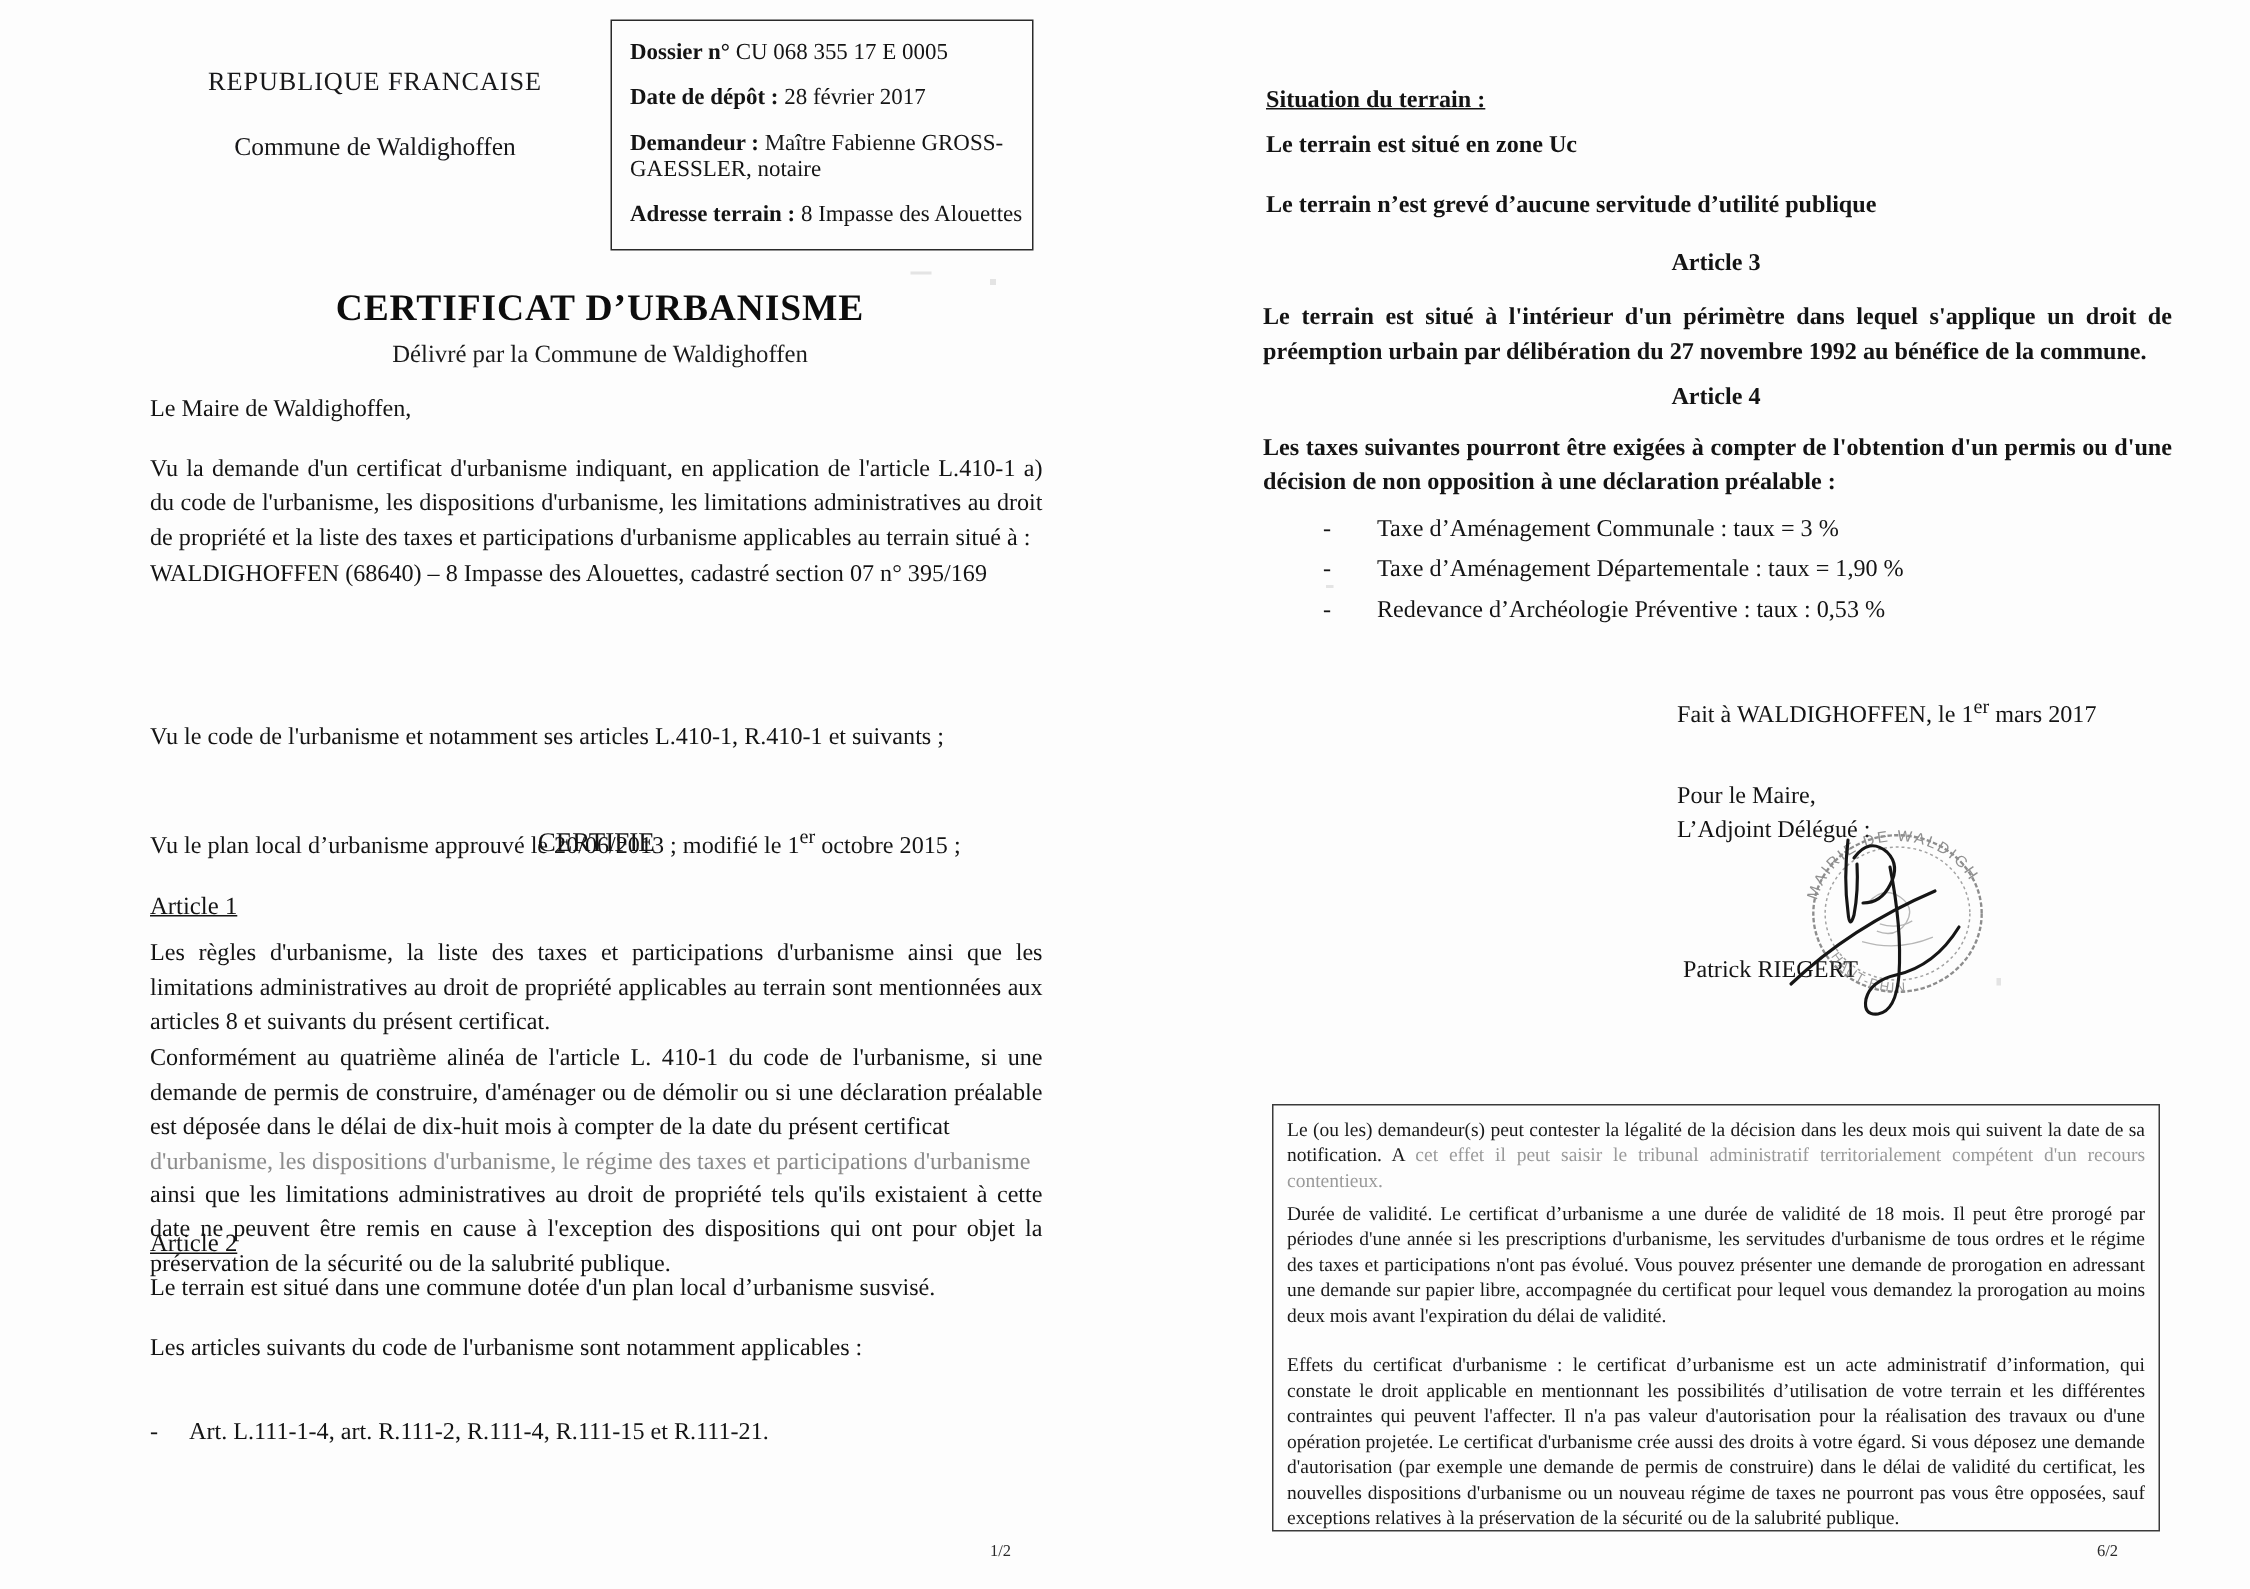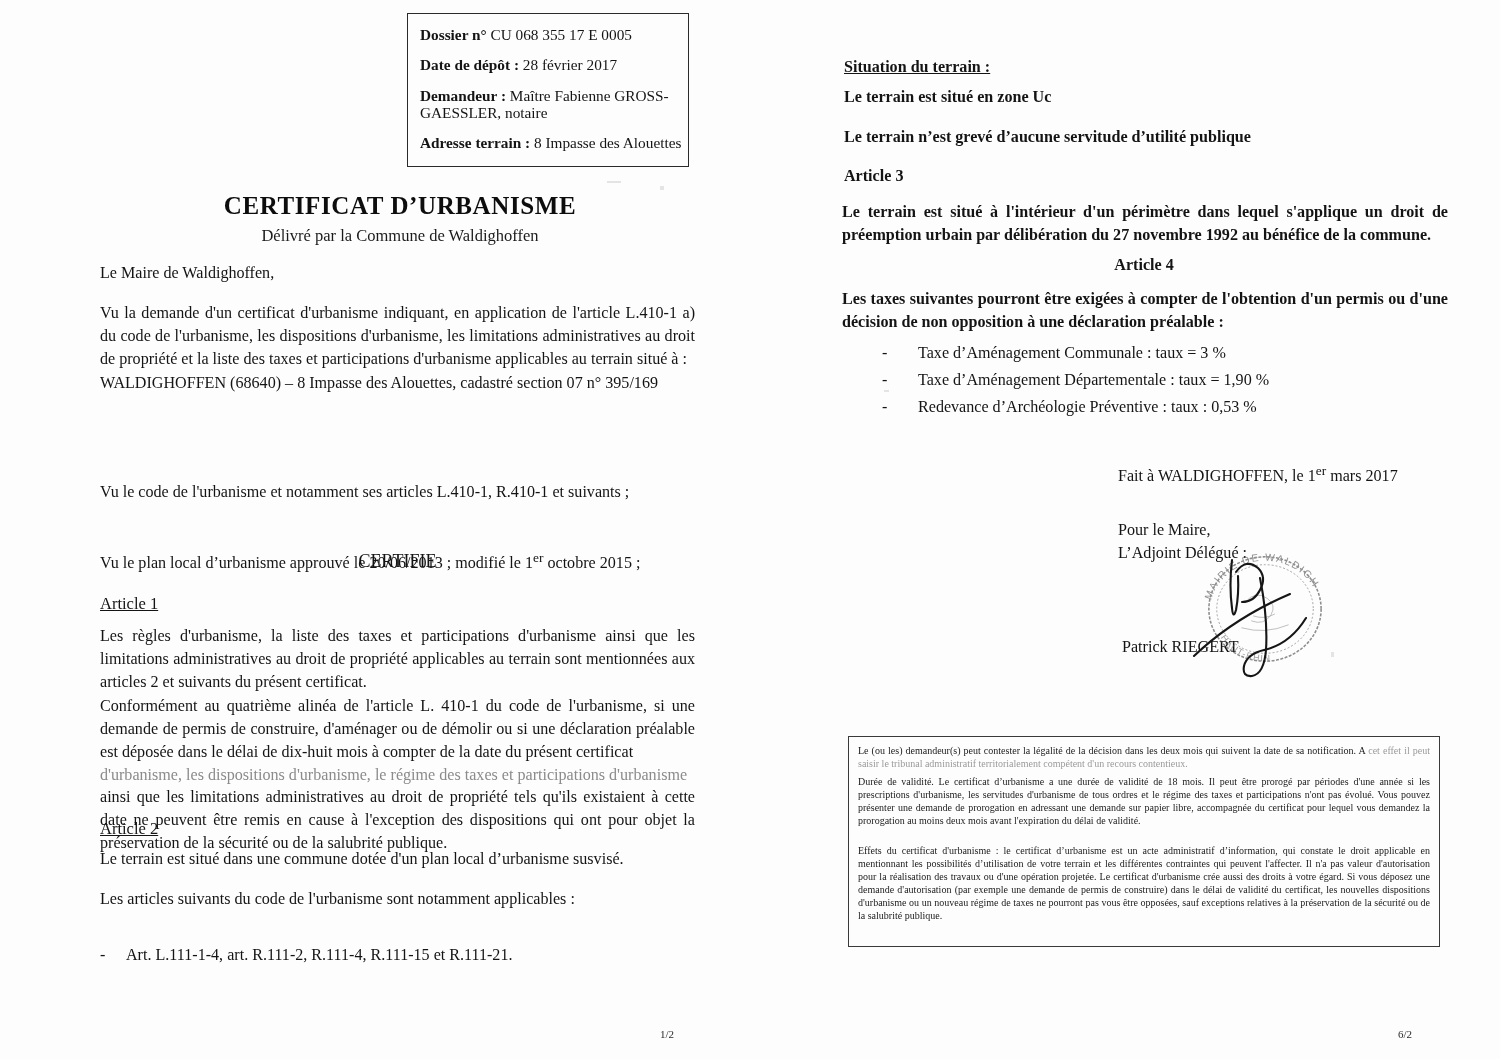--- a/index.html
+++ b/index.html
@@ -125,22 +125,22 @@
     position:absolute;left:1190px;top:548px;
     width:160px;height:140px;
     pointer-events:none;
   }
 
   
   .legal-box{
     position:absolute;left:848px;top:736px;width:592px;
     border:1.2px solid #3a3a3a;
     box-sizing:border-box;
-    padding:7px 9px 24px 9px;
-    font-size:10px;
+    padding:7px 9px 0 9px;
+    font-size:13px;
     line-height:1.31;
     text-align:justify;
     color:#1a1a1a;
   }
   .legal-box p{margin:0 0 5px 0;}
   .legal-box p:last-child{margin-bottom:0;margin-top:16px;}
   .legal-faint{color:#9a9a9a;}
 
   .folio{
     position:absolute;
@@ -153,20 +153,24 @@
   
   .speck{position:absolute;background:#cfcfcf;opacity:.55;}
 </style>
 </head>
 <body>
 
 <div class="scan"></div>
 
 <div class="page" id="page-left">
 
+  <div class="rf-block">
+    <div class="rf-line1">REPUBLIQUE FRANCAISE</div>
+    <div class="rf-line2">Commune de Waldighoffen</div>
+  </div>
 
   <div class="dossier-box">
     <div class="dossier-row">
       <b>Dossier n°</b>
       <span>CU 068 355 17 E 0005</span>
     </div>
     <div class="dossier-row">
       <b>Date de dépôt :</b>
       <span>28 février 2017</span>
     </div>
@@ -209,21 +213,21 @@
 
   <div class="body-col center" style="top:549px;font-size:18px;">
     <p>CERTIFIE</p>
   </div>
 
   <div class="body-col" style="top:592px;">
     <p class="article-head">Article 1</p>
   </div>
 
   <div class="body-col" style="top:625px;">
-    <p>Les règles d'urbanisme, la liste des taxes et participations d'urbanisme ainsi que les limitations administratives au droit de propriété applicables au terrain sont mentionnées aux articles 2 et suivants du présent certificat.</p>
+    <p>Les règles d'urbanisme, la liste des taxes et participations d'urbanisme ainsi que les limitations administratives au droit de propriété applicables au terrain sont mentionnées aux articles 8 et suivants du présent certificat.</p>
   </div>
 
   <div class="body-col" style="top:695px;">
     <p>Conformément au quatrième alinéa de l'article L. 410-1 du code de l'urbanisme, si une demande de permis de construire, d'aménager ou de démolir ou si une déclaration préalable est déposée dans le délai de dix-huit mois à compter de la date du présent certificat</p>
     <p class="faded">d'urbanisme, les dispositions d'urbanisme, le régime des taxes et participations d'urbanisme</p>
     <p>ainsi que les limitations administratives au droit de propriété tels qu'ils existaient à cette date ne peuvent être remis en cause à l'exception des dispositions qui ont pour objet la préservation de la sécurité ou de la salubrité publique.</p>
   </div>
 
   <div class="body-col" style="top:817px;">
     <p class="article-head">Article 2</p>
@@ -254,21 +258,21 @@
   </div>
 
   <div class="rbody" style="left:84px;top:86px;width:600px;">
     <p>Le terrain est situé en zone Uc</p>
   </div>
 
   <div class="rbody" style="left:84px;top:126px;width:600px;">
     <p>Le terrain n’est grevé d’aucune servitude d’utilité publique</p>
   </div>
 
-  <div class="rbody" style="left:84px;top:165px;width:600px;">
+  <div class="rbody" style="left:84px;top:165px;width:600px;text-align:center;">
     <p>Article 3</p>
   </div>
 
   <div class="rbody" style="left:82px;top:201px;width:606px;">
     <p>Le terrain est situé à l'intérieur d'un périmètre dans lequel s'applique un droit de préemption urbain par délibération du 27 novembre 1992 au bénéfice de la commune.</p>
   </div>
 
   <div class="rbody" style="left:84px;top:254px;width:600px;text-align:center;">
     <p>Article 4</p>
   </div>

